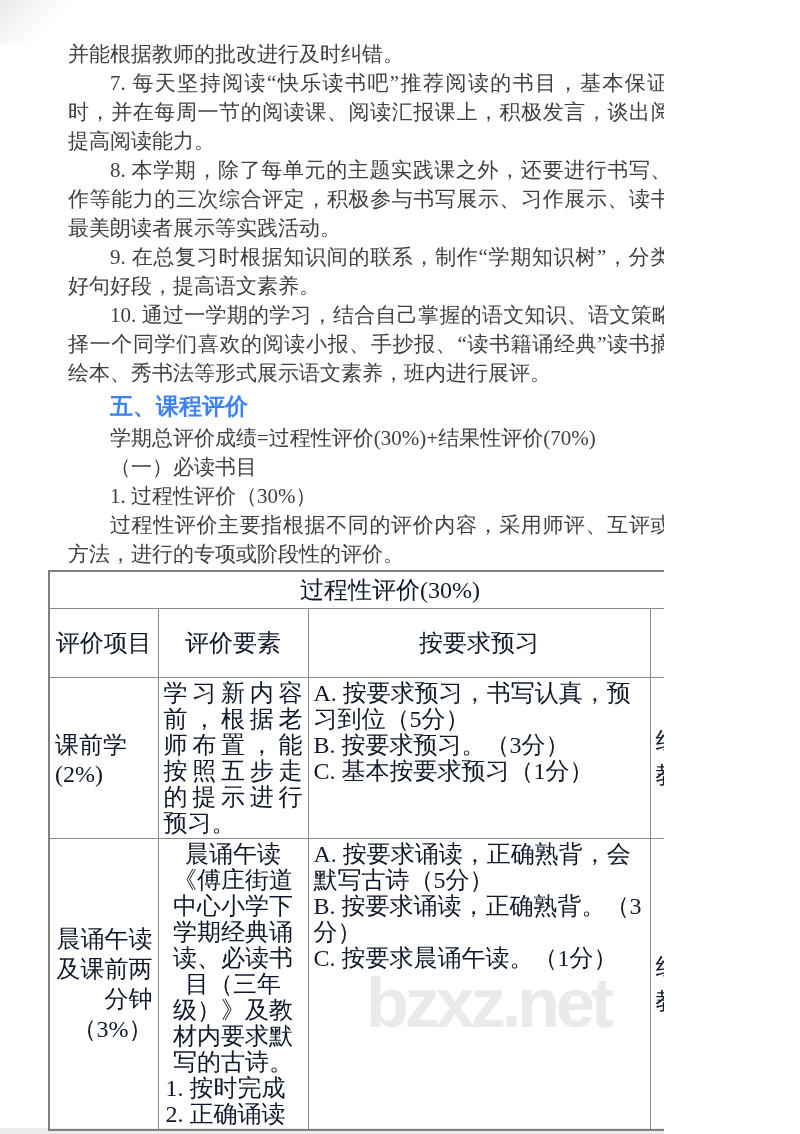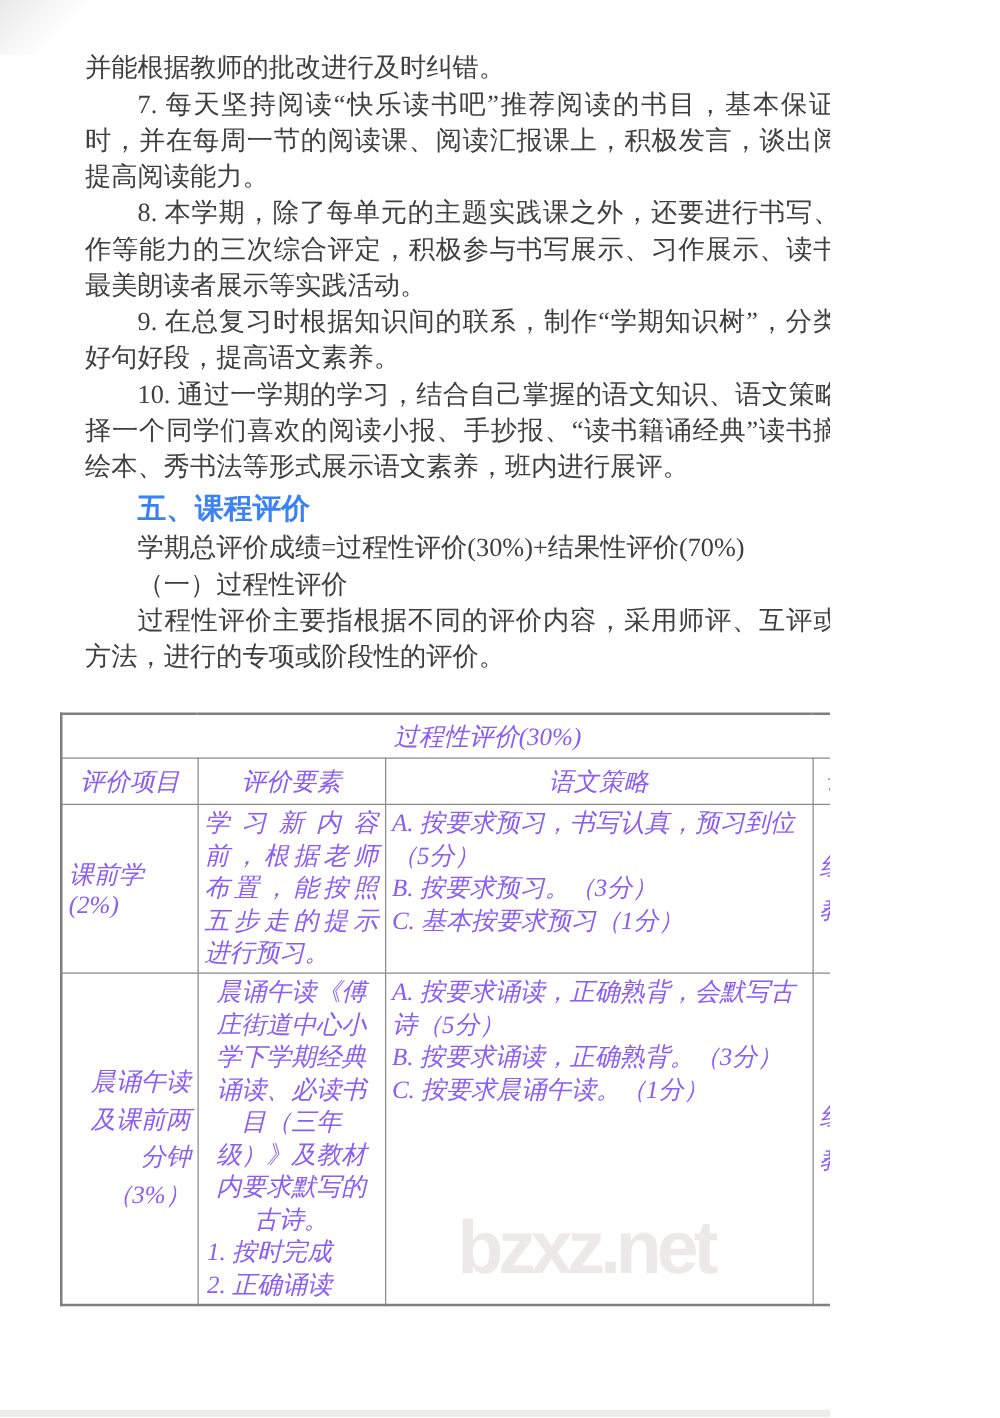--- a/index.html
+++ b/index.html
@@ -21,21 +21,21 @@
     position:absolute; top:0; left:789px; width:2px; height:1134px;
     background:#e7e7e5;
   }
   .bottom-strip {
     position:absolute; bottom:0; left:0; width:800px; height:6px;
     background:#ececea;
   }
   .watermark {
     position:absolute; left:366px; top:968px;
     font-family:"Liberation Sans","DejaVu Sans",sans-serif;
-    font-weight:bold; font-size:60px; line-height:1;
+    font-weight:bold; font-size:70px; line-height:1;
     letter-spacing:-4px;
     color:#ebeae8;
     z-index:0;
     user-select:none;
   }
   .content {
     position:absolute; top:40px; left:68px; width:690px; z-index:1;
   }
   p.body {
     margin:0; font-size:21px; line-height:29px;
@@ -44,21 +44,21 @@
   p.indent { text-indent:2em; }
   h2.section {
     margin:1px 0; font-family:"Liberation Sans","DejaVu Sans",sans-serif;
     font-weight:700; font-size:23px; line-height:34px; color:#3b82f6;
     text-indent:42px;
   }
   .tablewrap { position:absolute; top:570px; left:48px; z-index:1; }
   table.eval {
     border-collapse:collapse; table-layout:fixed; width:682px;
     border:2px solid #7f7f7f;
-    font-size:20px; color:#8b5cf6;font-style:italic;
+    font-size:24px; color:#0f172a;
   }
   table.eval td, table.eval th {
     border:1px solid #8a8a8a;
     font-weight:normal;
     padding:2px 5px;
   }
   .t-title { height:30px; text-align:center; }
   .t-head  { height:32px; text-align:center; }
   .r1 { height:100px; }
   .r2 { height:242px; }
@@ -81,40 +81,41 @@
   <div class="corner-shade"></div>
 
   <div class="content">
     <p class="body">并能根据教师的批改进行及时纠错。</p>
     <p class="body indent">7. 每天坚持阅读“快乐读书吧”推荐阅读的书目，基本保证阅读一小时，并在每周一节的阅读课、阅读汇报课上，积极发言，谈出阅读感受，提高阅读能力。</p>
     <p class="body indent">8. 本学期，除了每单元的主题实践课之外，还要进行书写、阅读、习作等能力的三次综合评定，积极参与书写展示、习作展示、读书节展示、最美朗读者展示等实践活动。</p>
     <p class="body indent">9. 在总复习时根据知识间的联系，制作“学期知识树”，分类积累好词好句好段，提高语文素养。</p>
     <p class="body indent">10. 通过一学期的学习，结合自己掌握的语文知识、语文策略，任意选择一个同学们喜欢的阅读小报、手抄报、“读书籍诵经典”读书摘抄、自编绘本、秀书法等形式展示语文素养，班内进行展评。</p>
     <h2 class="section">五、课程评价</h2>
     <p class="body indent">学期总评价成绩=过程性评价(30%)+结果性评价(70%)</p>
-    <p class="body indent">（一）过程性评价</p>
+    <p class="body indent">（一）必读书目</p>
+    <p class="body indent">1. 过程性评价（30%）</p>
     <p class="body indent">过程性评价主要指根据不同的评价内容，采用师评、互评或小组评的方法，进行的专项或阶段性的评价。</p>
   </div>
 
   <div class="tablewrap">
     <table class="eval">
       <colgroup>
         <col style="width:109px">
         <col style="width:150px">
         <col style="width:342px">
         <col style="width:81px">
       </colgroup>
       <tbody>
         <tr>
           <td class="t-title" colspan="4">过程性评价(30%)</td>
         </tr>
         <tr>
           <th class="t-head">评价项目</th>
           <th class="t-head">评价要素</th>
-          <th class="t-head">语文策略</th>
+          <th class="t-head">按要求预习</th>
           <th class="t-head">谁来评</th>
         </tr>
         <tr class="r1">
           <td class="cell-item1">课前学(2%)</td>
           <td class="cell-elem">学习新内容前，根据老师布置，能按照五步走的提示进行预习。</td>
           <td class="cell-crit">A. 按要求预习，书写认真，预习到位（5分）
 B. 按要求预习。（3分）
 C. 基本按要求预习（1分）</td>
           <td class="cell-eval">组长
 教师</td>

